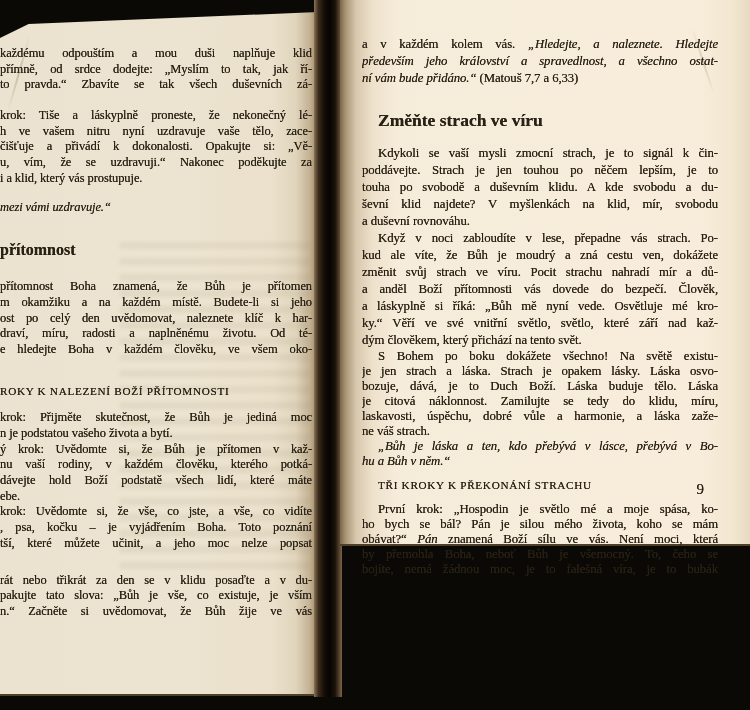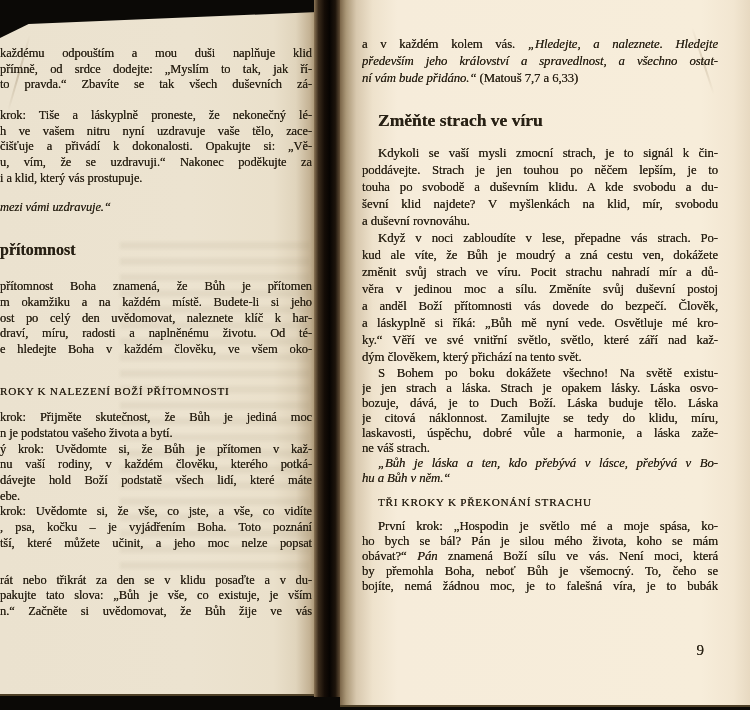--- a/index.html
+++ b/index.html
@@ -14,21 +14,21 @@
     left:0;top:12px;width:318px;height:684px;
     background:linear-gradient(90deg,#ebe2cf 0%,#ece3d0 60%,#eae0cb 86%,#e0d4bc 93%,#c3b193 97.5%,#97825f 100%);
     clip-path:polygon(0 26px,9% 12px,100% 0,100% 100%,0 100%);
     border-bottom:2px solid #4e4027;
   }
   .gutter{
     left:314px;top:0;width:28px;height:697px;position:absolute;
     background:linear-gradient(90deg,#8a7455 0%,#3a2b1b 16%,#140c06 38%,#070402 56%,#1d140b 76%,#5b4831 92%,#7a6548 100%);
   }
   .page-right{
-    left:340px;top:0;width:410px;height:707px;
+    left:340px;top:0;width:410px;height:546px;
     background:linear-gradient(90deg,#7a6548 0%,#ab9878 1.5%,#d8c8ae 4%,#eee2cc 8%,#f6ecda 14%,#f7edda 88%,#f2e6d1 96%,#e7d9c1 100%);
     border-bottom:2px solid #4e4027;
   }
   .col{position:absolute;color:#282115;}
   .col-left{left:0;top:0;width:312px;font-size:12.5px;letter-spacing:-0.1px;}
   .col-right{left:22px;top:0;width:356px;font-size:12.8px;letter-spacing:-0.1px;}
   .line{
     text-align:justify;text-align-last:justify;
     overflow:hidden;white-space:normal;
     text-shadow:0 0 0.45px rgba(43,33,16,0.85);
@@ -147,21 +147,20 @@
           <div class="line ind"><span>Kdykoli se vaší mysli zmocní strach, je to signál k čin-</span></div>
           <div class="line"><span>poddávejte. Strach je jen touhou po něčem lepším, je to</span></div>
           <div class="line"><span>touha po svobodě a duševním klidu. A kde svobodu a du-</span></div>
           <div class="line"><span>ševní klid najdete? V myšlenkách na klid, mír, svobodu</span></div>
           <div class="line short"><span>a duševní rovnováhu.</span></div>
         </div>
         <div class="block b3 body">
           <div class="line ind"><span>Když v noci zabloudíte v lese, přepadne vás strach. Po-</span></div>
           <div class="line"><span>kud ale víte, že Bůh je moudrý a zná cestu ven, dokážete</span></div>
           <div class="line"><span>změnit svůj strach ve víru. Pocit strachu nahradí mír a dů-</span></div>
-          <div class="line"><span>věra v jedinou moc a sílu. Změníte svůj duševní postoj</span></div>
           <div class="line"><span>a anděl Boží přítomnosti vás dovede do bezpečí. Člověk,</span></div>
           <div class="line"><span>a láskyplně si říká: „Bůh mě nyní vede. Osvětluje mé kro-</span></div>
           <div class="line"><span>ky.“ Věří ve své vnitřní světlo, světlo, které září nad kaž-</span></div>
           <div class="line short"><span>dým člověkem, který přichází na tento svět.</span></div>
         </div>
         <div class="block b4 body">
           <div class="line ind"><span>S Bohem po boku dokážete všechno! Na světě existu-</span></div>
           <div class="line"><span>je jen strach a láska. Strach je opakem lásky. Láska osvo-</span></div>
           <div class="line"><span>bozuje, dává, je to Duch Boží. Láska buduje tělo. Láska</span></div>
           <div class="line"><span>je citová náklonnost. Zamilujte se tedy do klidu, míru,</span></div>

